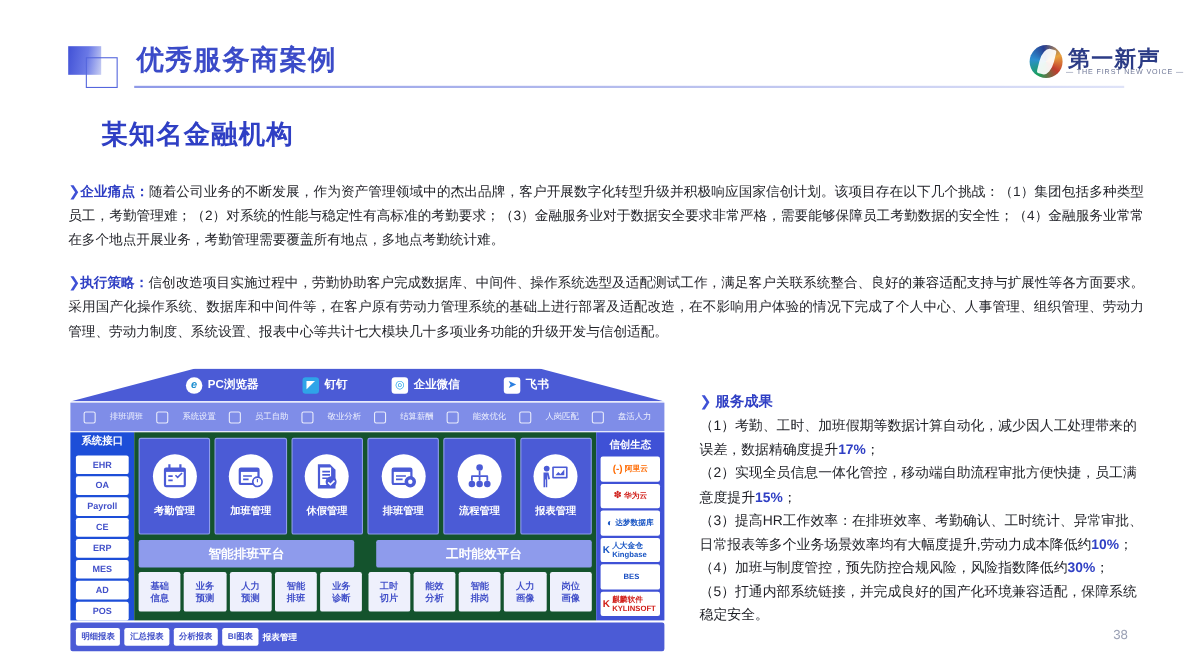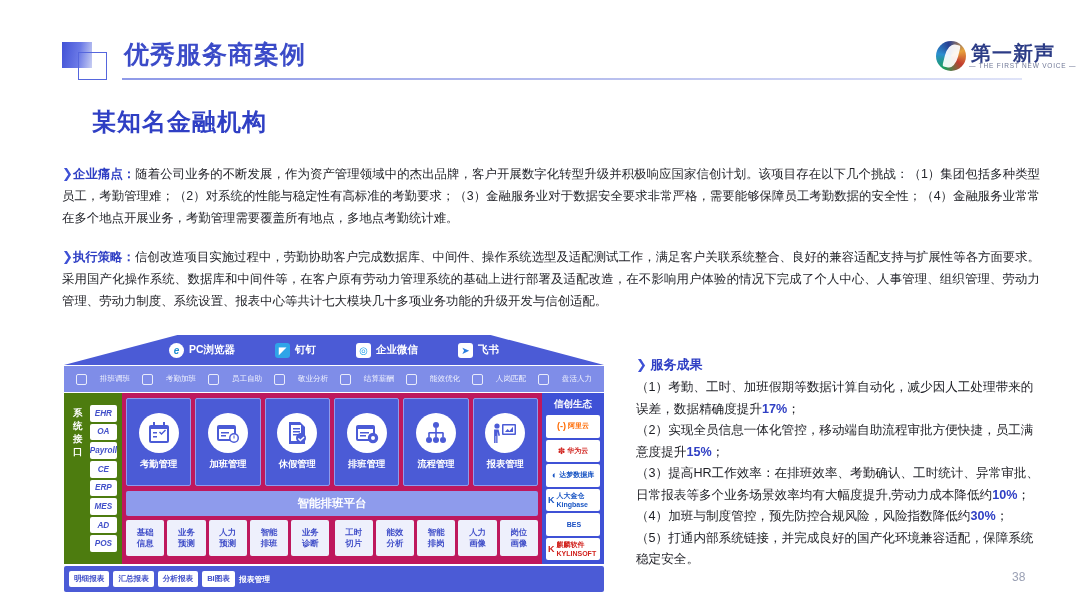--- a/index.html
+++ b/index.html
@@ -79,29 +79,29 @@
     position:absolute; left:0; top:31px; width:540px; height:26px;
     background:#7f8de8; display:flex; align-items:center; justify-content:space-around; padding:0 6px;
   }
   .app { display:flex; align-items:center; gap:13px; }
   .app .g { width:11px; height:11px; border:1.1px solid #e9ecfb; border-radius:2px; flex:none; }
   .app .t { color:#eef0fd; font-size:7.6px; white-space:nowrap; }
 
   .body-row { position:absolute; left:0; top:58px; width:540px; height:171px; display:flex; }
 
   .col-side {
-    width:58px; background:#4d7c0f; padding:12px 5px; display:flex; flex-direction:row; gap:3px;
+    width:58px; background:#1d4ed8; padding:0 5px; display:flex; flex-direction:column; gap:3px;
   }
   .side-head { color:#fff; font-size:9.5px; font-weight:bold; text-align:center; padding:2px 0 3px; }
   .side-chip {
     background:#fff; border-radius:2px; color:#4250c9; font-size:8.2px; font-weight:bold;
-    text-align:center; padding:2.5px 0; flex:1; display:flex; align-items:center; justify-content:center;font-style:italic;
-  }
-
-  .col-main { flex:1; background:#be185d; padding:5px 4px; display:flex; flex-direction:column; }
+    text-align:center; padding:2.5px 0; flex:1; display:flex; align-items:center; justify-content:center;
+  }
+
+  .col-main { flex:1; background:#14532d; padding:5px 4px; display:flex; flex-direction:column; }
   .cards { display:flex; gap:4px; height:88px; }
   .card {
     flex:1; background:#4b5bd6; border:1px solid #8e9bec; border-radius:2px;
     display:flex; flex-direction:column; align-items:center; justify-content:center; gap:5px;
   }
   .card .disc {
     width:40px; height:40px; border-radius:50%; background:#fff;
     display:flex; align-items:center; justify-content:center;
   }
   .card .disc svg { width:24px; height:24px; fill:#4b5bd6; }
@@ -194,21 +194,21 @@
         </div>
     </div>
 
     <div class="bar-apps" id="scenario-bar">
         <div class="app">
      <span class="g"></span>
      <span class="t">排班调班</span>
    </div>
         <div class="app">
      <span class="g"></span>
-     <span class="t">考勤加班</span>
+     <span class="t">系统设置</span>
    </div>
         <div class="app">
      <span class="g"></span>
      <span class="t">员工自助</span>
    </div>
         <div class="app">
      <span class="g"></span>
      <span class="t">敬业分析</span>
    </div>
         <div class="app">
@@ -317,20 +317,21 @@
                   <path d="M12 11l2.5-3 2 2 3.5-4.2v5.2z" fill="#4b5bd6"></path>
                   <circle cx="4" cy="5" r="2.6"></circle>
                   <path d="M2.4 8.5h3.2l1.4 6-1.5.4-1-4.2V22H3.2v-7H2.6v7H1.1V8.5z"></path>
                 </svg>
      </span>
      <span class="nm">报表管理</span>
    </div>
           </div>
         <div class="platforms" id="platform-row">
             <div class="plat">智能排班平台</div>
+            <div class="plat">工时能效平台</div>
           </div>
         <div class="tiles" id="tile-row">
             <div class="tile-grp">
               <div class="tile">
                 <span>基础</span>
                 <span>信息</span>
               </div>
               <div class="tile">
                 <span>业务</span>
                 <span>预测</span>

